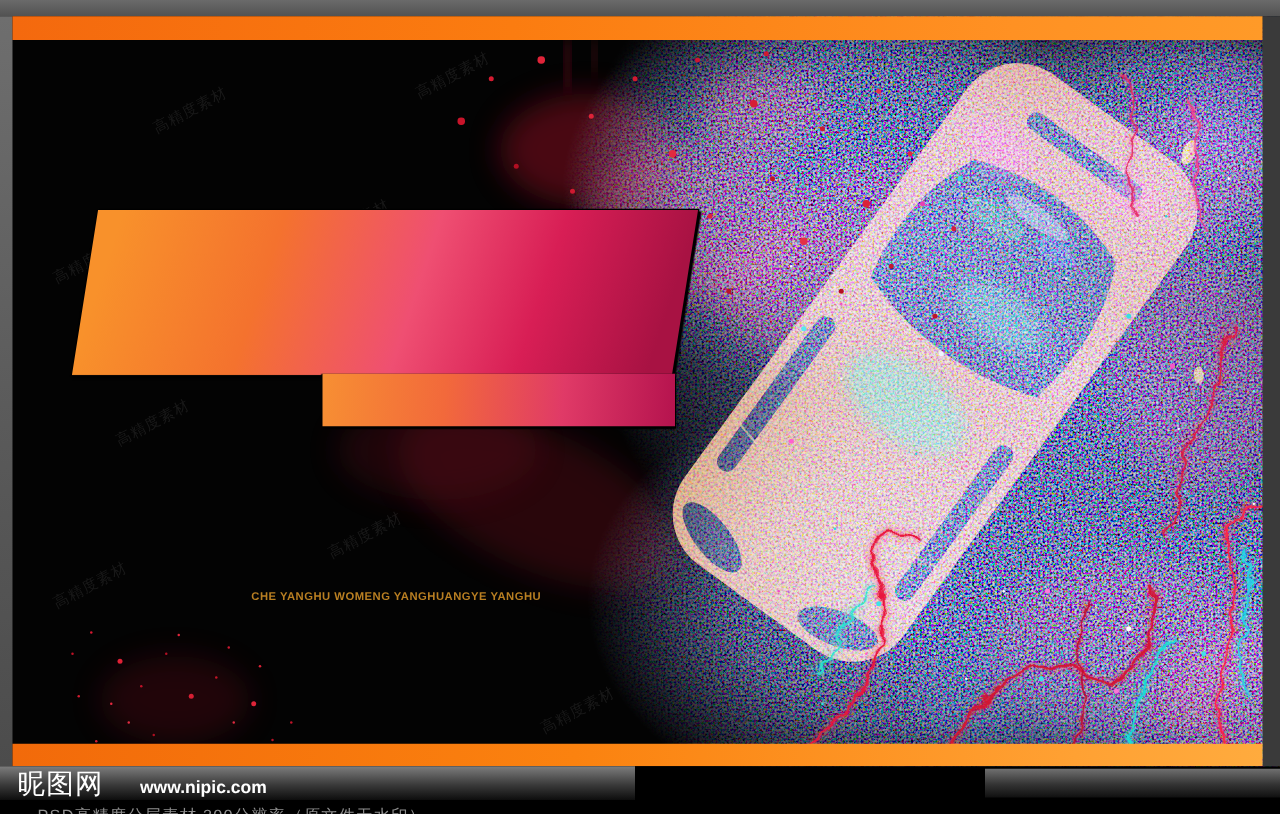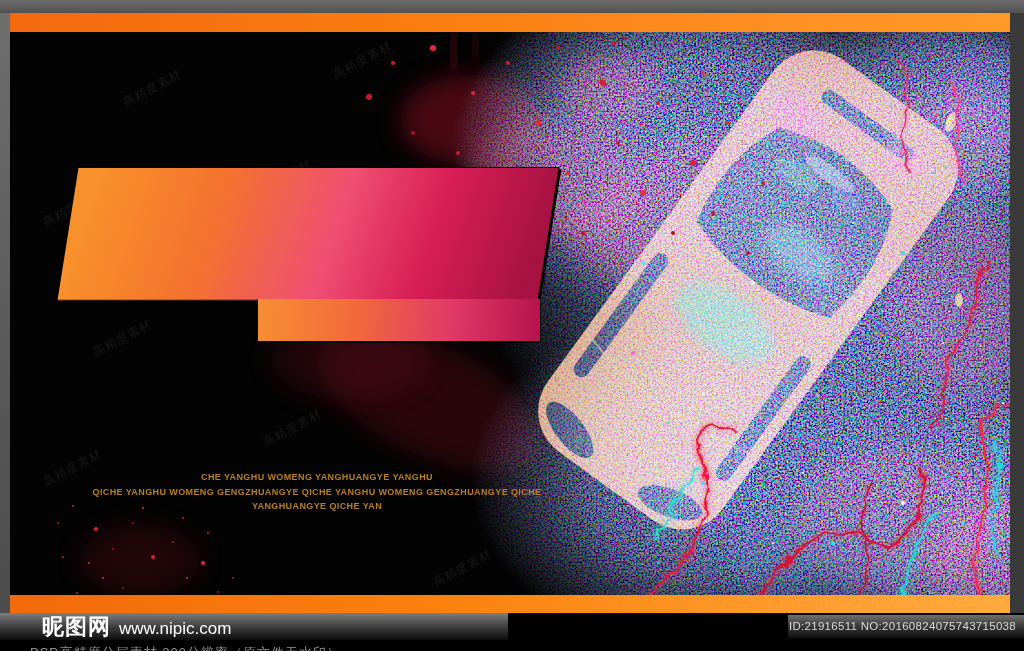--- a/index.html
+++ b/index.html
@@ -78,22 +78,22 @@
       font-size:9px;line-height:14.5px;letter-spacing:.4px;font-weight:700;}
 
   
   .footer-bar{left:0;top:613px;width:1024px;height:27px;background:#000;}
   .footer-patch-left{left:0;top:613px;width:508px;height:27px;
       background:linear-gradient(180deg,#7d7d7d,#3a3a3a 55%,#0d0d0d);}
   .footer-patch-right{left:788px;top:615px;width:236px;height:23px;
       background:linear-gradient(180deg,#707070,#333 55%,#101010);}
   .footer-black{left:0;top:640px;width:1024px;height:11px;background:#000;}
   .site-ident{left:14px;top:612px;display:flex;align-items:baseline;gap:8px;color:#fff;}
-  .site-logo{font-size:22px;font-weight:700;letter-spacing:1px;margin-left:28px;}
-  .site-url{font-size:17px;font-weight:400;}
+  .site-logo{font-size:22px;font-weight:400;letter-spacing:1px;}
+  .site-url{font-size:14px;font-weight:700;margin-left:21px;}
   .id-text{right:8px;top:620px;font-size:11.5px;color:#dadada;letter-spacing:.3px;}
   .bottom-note{left:30px;top:644px;font-size:13px;color:#8f8f8f;letter-spacing:1px;white-space:nowrap;}
 </style>
 </head>
 <body>
 
 <div class="page">
 
   <div class="abs poster-bg"></div>
 
@@ -215,33 +215,31 @@
     <span class="wm" style="left:260px;top:420px">高精度素材</span>
     <span class="wm" style="left:430px;top:560px">高精度素材</span>
     <span class="wm" style="left:640px;top:575px">高精度素材</span>
     <span class="wm" style="left:850px;top:555px">高精度素材</span>
   </div>
 
   <div class="abs title-cn grad-clip">汽车美容</div>
   <div class="abs title-en grad-clip">CAR BEAUTY</div>
   <div class="abs fineprint">
     <div>CHE YANGHU WOMENG YANGHUANGYE  YANGHU</div>
-    <div>QICHE YANGHU WOMENG GENGZHUANGYE  QICHE YANGHU WOMENG GENGZHUANGYE QICHE YANGHUANGYE QICHE YAN</div>
   </div>
 
   <div class="abs frame-top"></div>
   <div class="abs frame-left"></div>
   <div class="abs frame-right"></div>
   <div class="abs bar-top"></div>
   <div class="abs bar-bottom"></div>
 
   <div class="abs footer-bar"></div>
   <div class="abs footer-patch-left"></div>
   <div class="abs footer-patch-right"></div>
   <div class="abs footer-black"></div>
   <div class="abs site-ident">
     <span class="site-logo">昵图网</span>
     <span class="site-url">www.nipic.com</span>
   </div>
-  <div class="abs id-text">ID:21916511 NO:20160824075743715038</div>
   <div class="abs bottom-note">PSD高精度分层素材 300分辨率（原文件无水印）</div>
 
 </div>
 
 </body></html>

